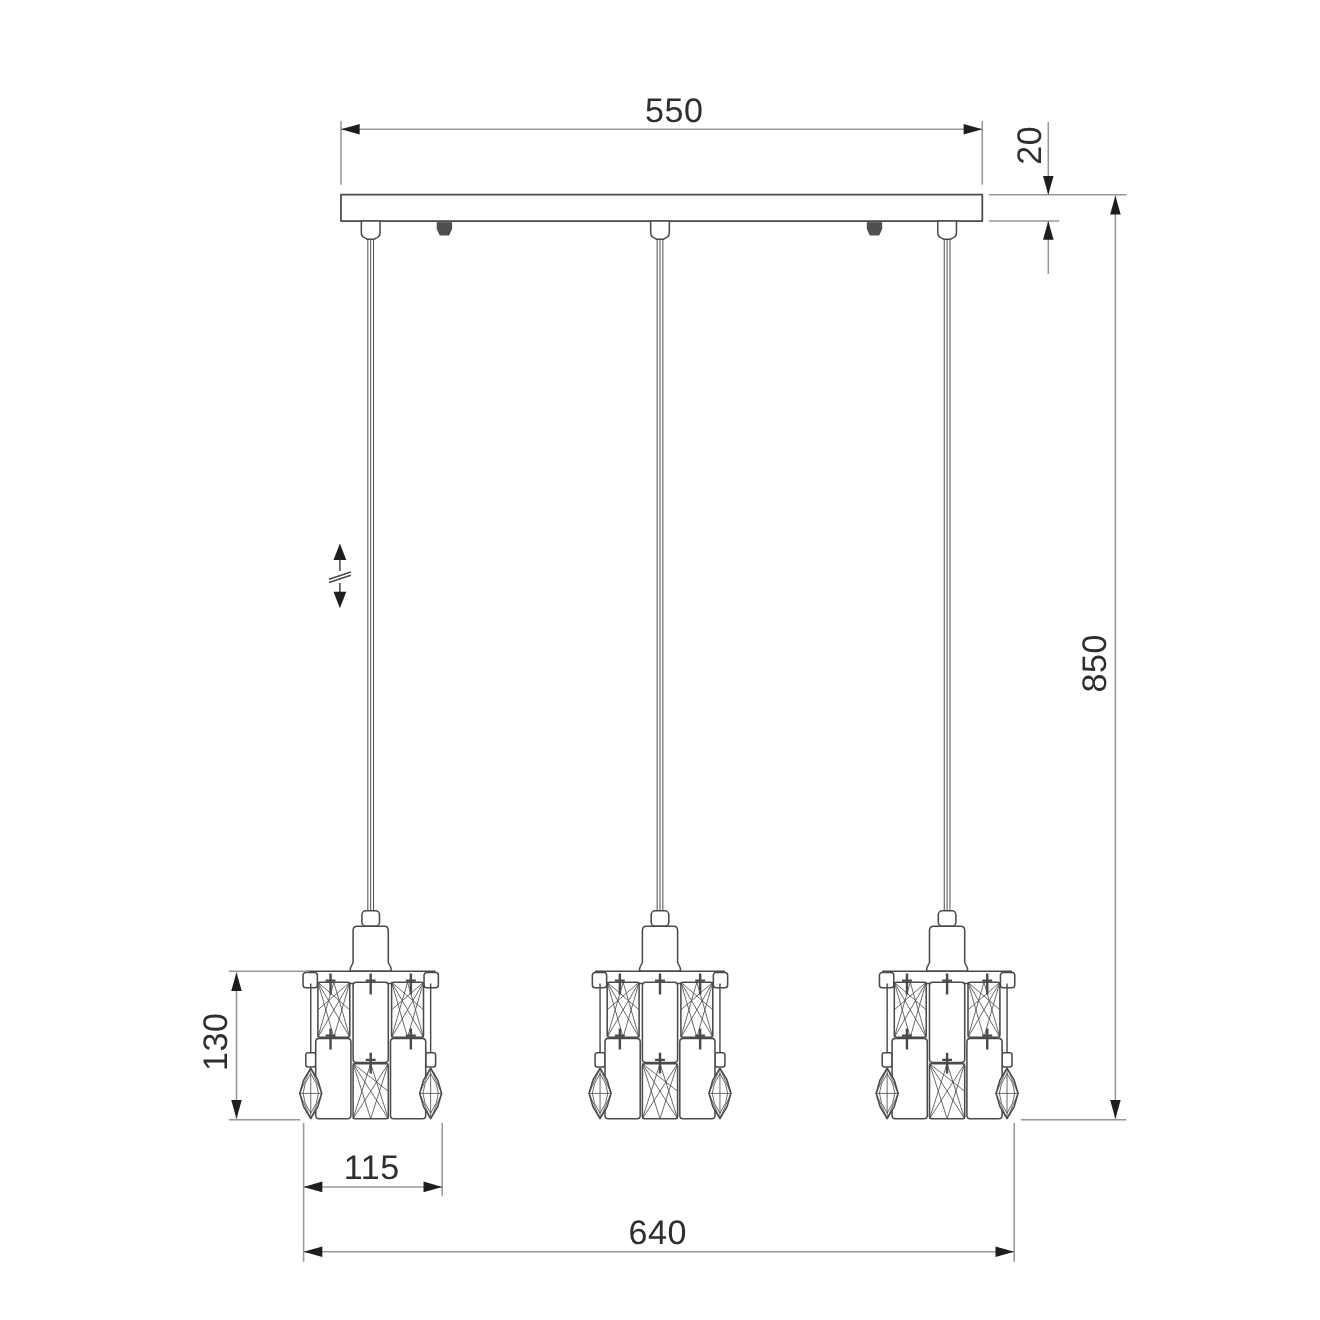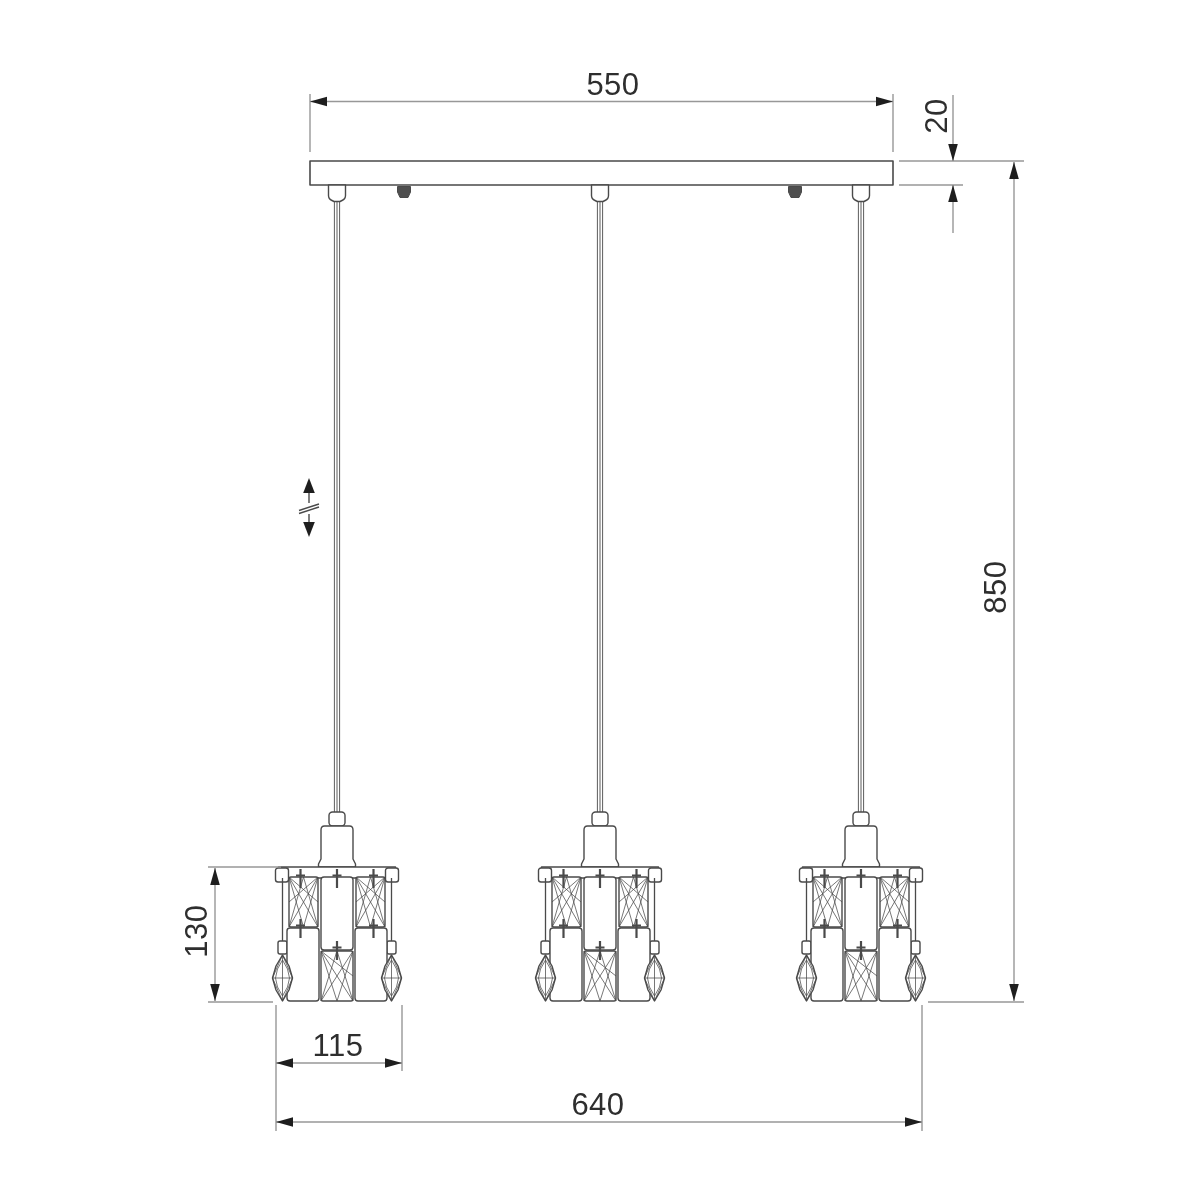--- a/index.html
+++ b/index.html
@@ -1,16 +1,16 @@
 <!DOCTYPE html>
 <html><head>
 <meta charset="utf-8">
 <style>
   html,body{margin:0;padding:0;background:#fff;}
-  .page{width:1200px;height:1172px;background:#fff;position:relative;overflow:hidden;}
+  .page{width:1200px;height:1172px;background:#fff;position:relative;overflow:hidden;margin-top:16px;}
   svg{display:block;}
   text{font-family:"Liberation Sans","DejaVu Sans",sans-serif;font-weight:400;}
   .dim-label{font-size:31px;letter-spacing:0.5px;}
   .thin{stroke-width:0.75;fill:none;}
   .ln{fill:none;}
 </style>
 </head>
 <body>
 
 <div class="page">

